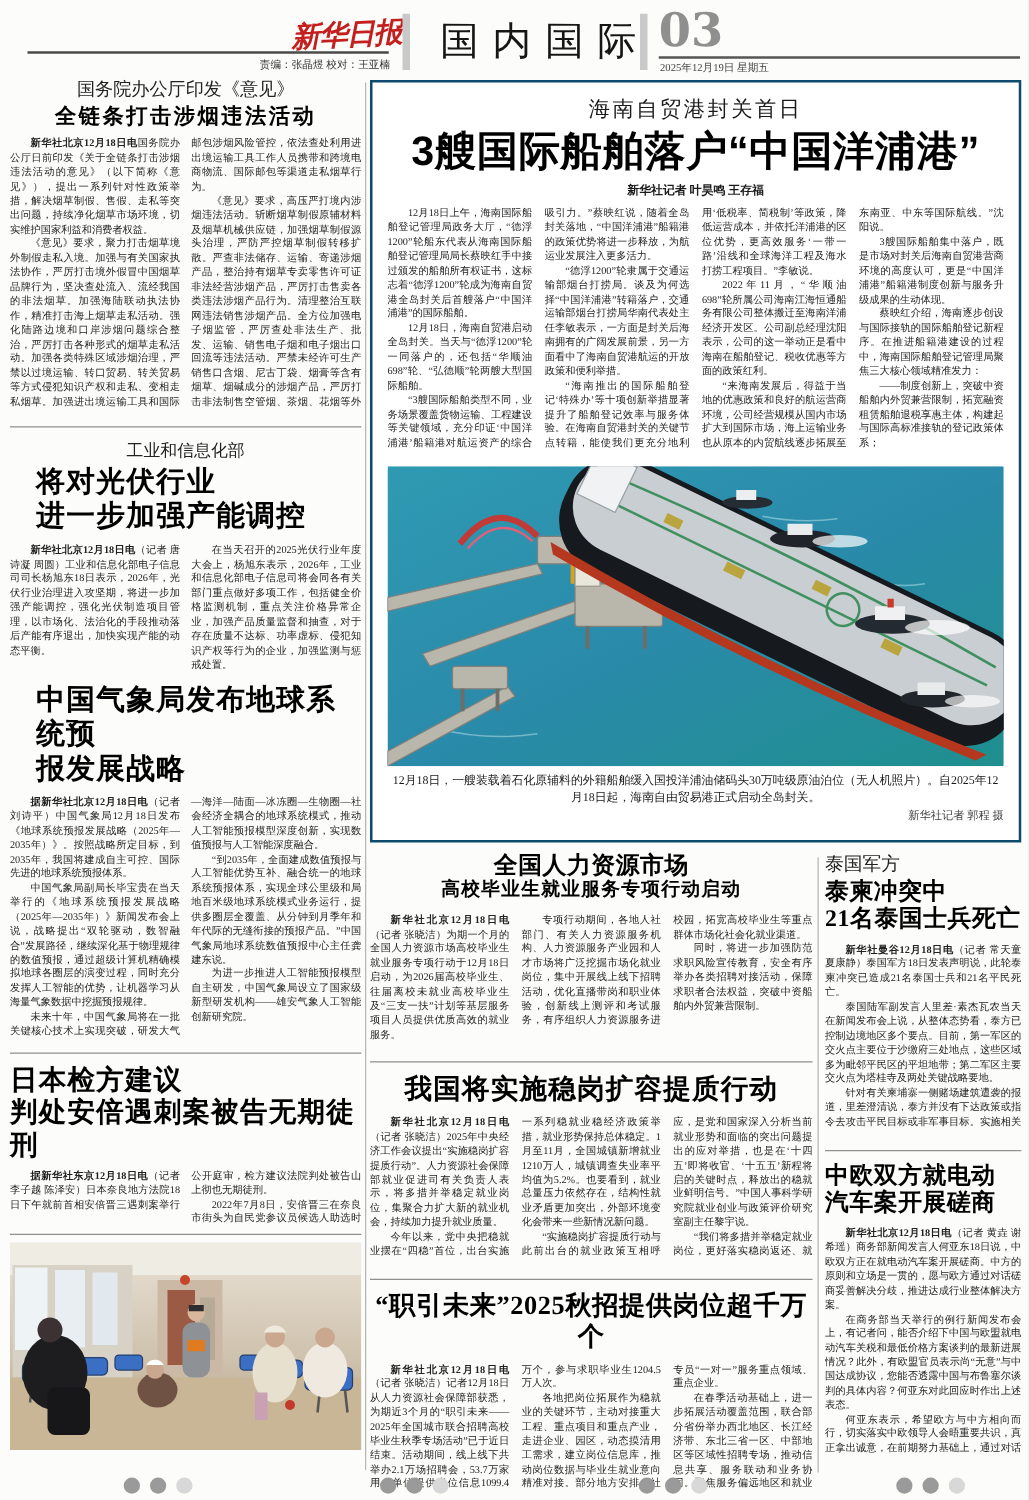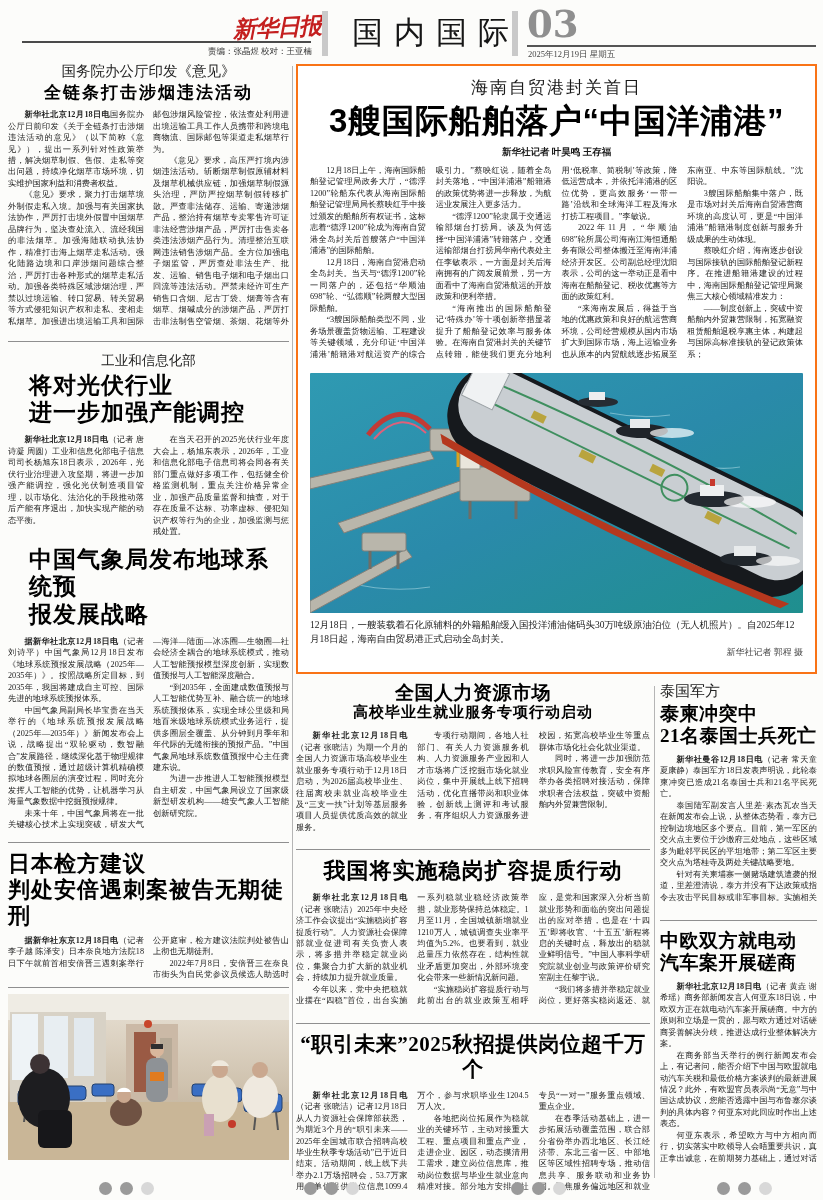--- a/index.html
+++ b/index.html
@@ -30,28 +30,28 @@
   .cols4{column-count:4;column-gap:10px;}
   .para{margin:0;text-indent:2em;}
   .para b{font-weight:bold;}
   .hrule{border:0;border-top:1px solid #8f8f8f;margin:0;}
   .vline{position:absolute;width:1px;background:#b5b5b5;}
   
   .lcol{position:absolute;left:8px;top:62px;width:281px;}
   .credit{text-align:right;font-size:9px;color:#444;}
   
   .main-box{position:absolute;left:296px;top:64px;width:521px;height:610px;box-sizing:border-box;
-            border:2px solid #f97316;background:#fff;padding:8px 12px 6px;}
+            border:2px solid #0c4a6e;background:#fff;padding:8px 12px 6px;}
   .main-kicker{font-size:17px;letter-spacing:2px;margin-top:2px;}
   .main-title{font-size:33px;font-weight:bold;letter-spacing:0.5px;margin:3px 0 5px;
               font-family:"Liberation Sans","DejaVu Sans",sans-serif;}
   .main-byline{font-size:9.5px;font-weight:bold;margin-bottom:6px;}
   .main-body{height:202px;}
   .photo{display:block;width:100%;border-radius:1px;}
-  .main-caption{margin-top:5px;font-size:9.5px;line-height:1.5;}
+  .main-caption{margin-top:5px;font-size:9.5px;line-height:1.5;text-align:center;}
   
   .ccol{position:absolute;left:296px;top:682px;width:354px;}
   .rcol{position:absolute;left:660px;top:682px;width:157px;}
   .rcol .body{column-count:1;}
   .dots{position:absolute;top:1182px;display:flex;gap:8px;}
   .dot{width:13px;height:13px;border-radius:50%;}
   .dot.d{background:#9a9a9a;}
   .dot.l{background:#d8d8d8;}
   .mt2{margin-top:2px;} .mt6{margin-top:6px;} .mt8{margin-top:8px;}
 </style>

